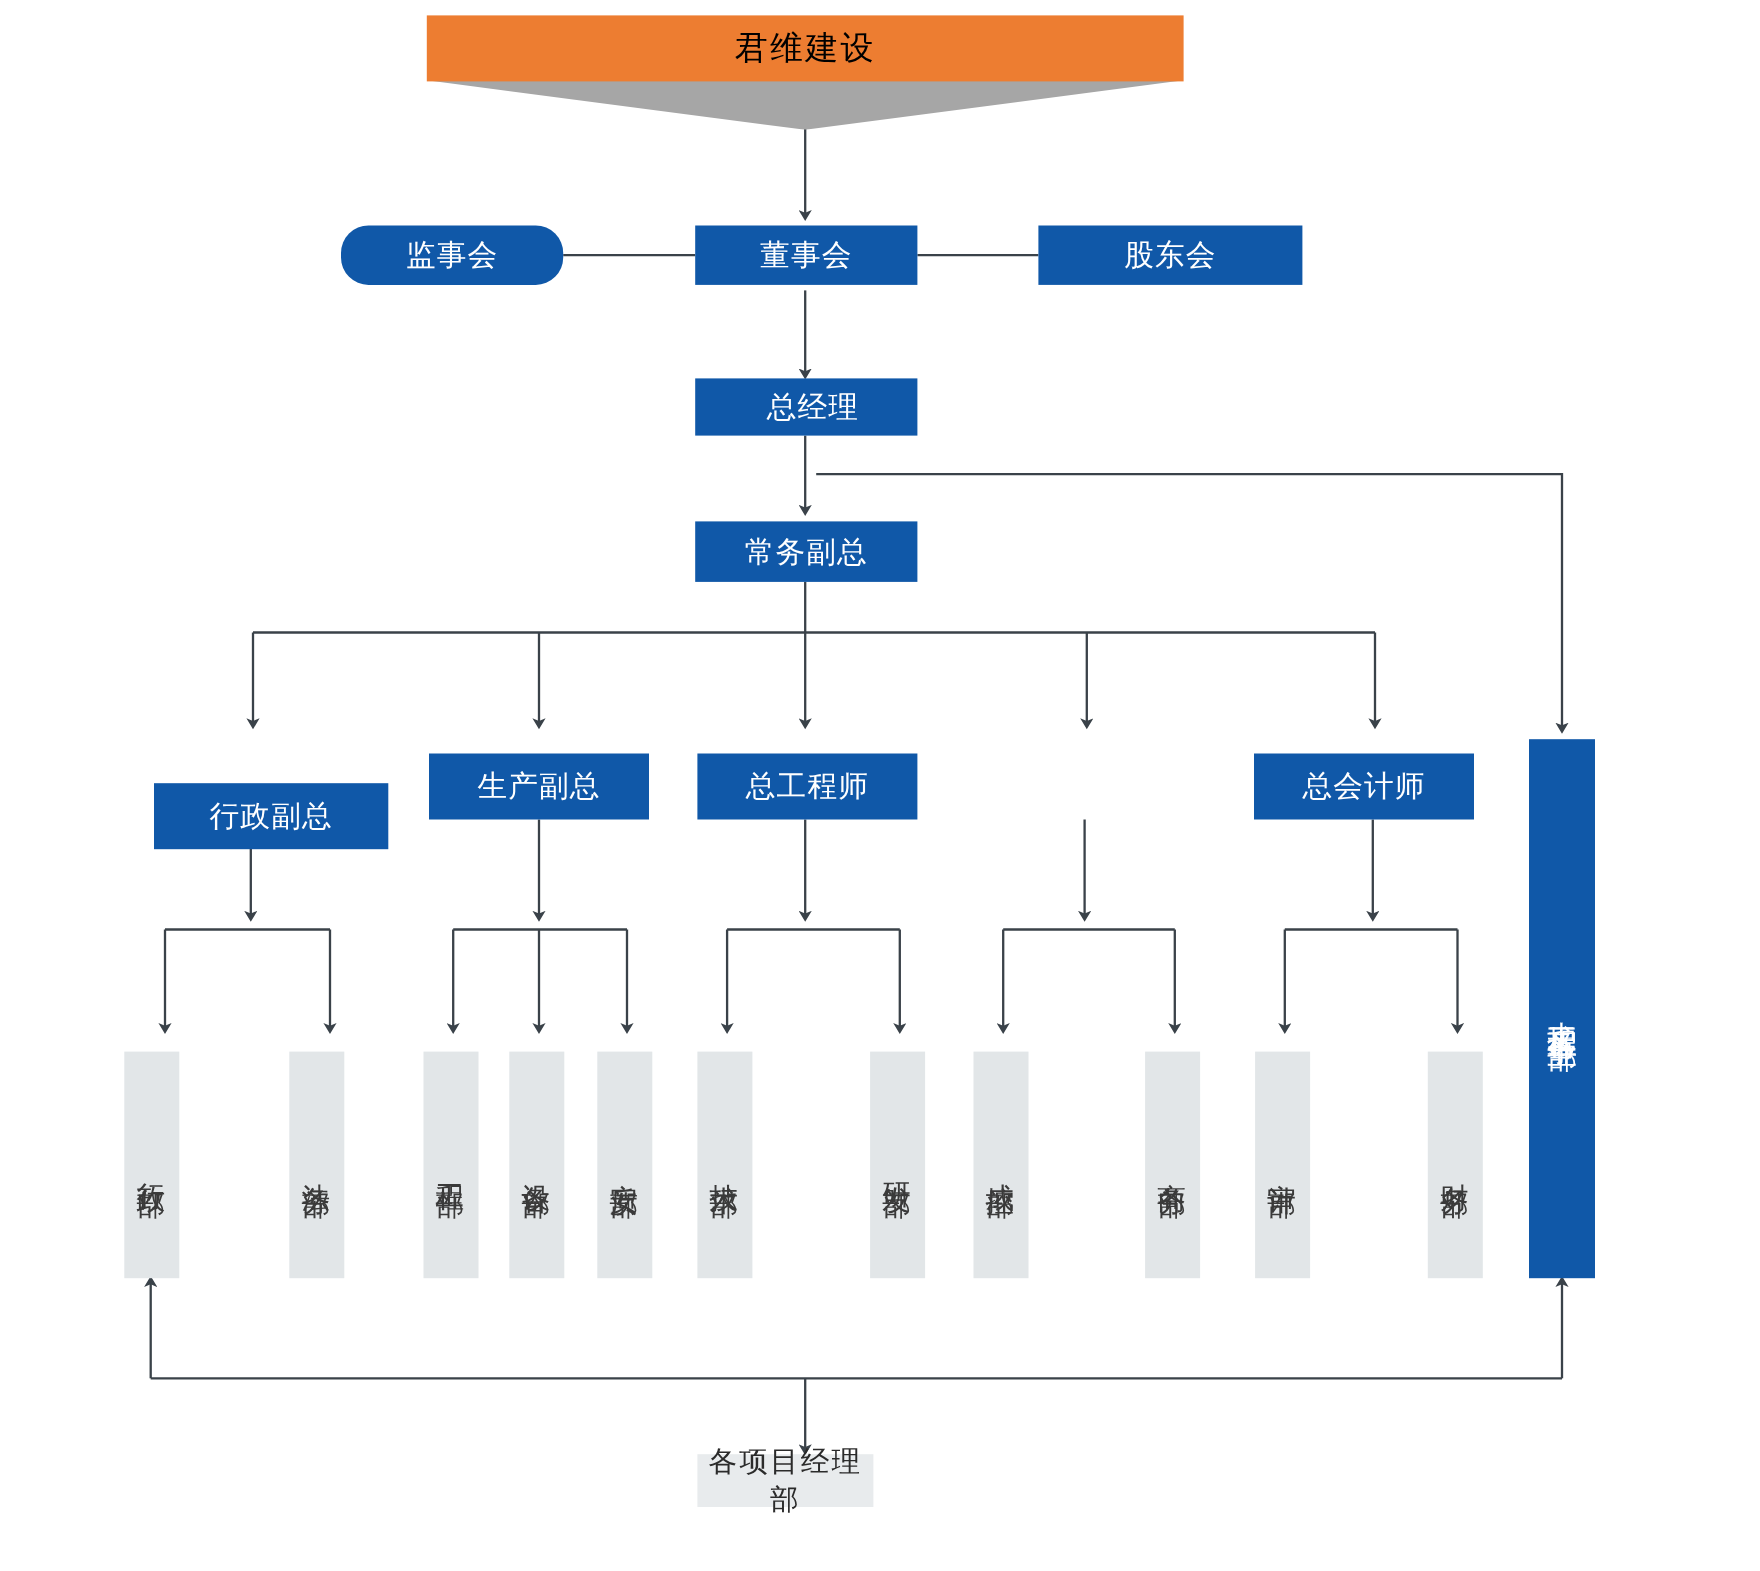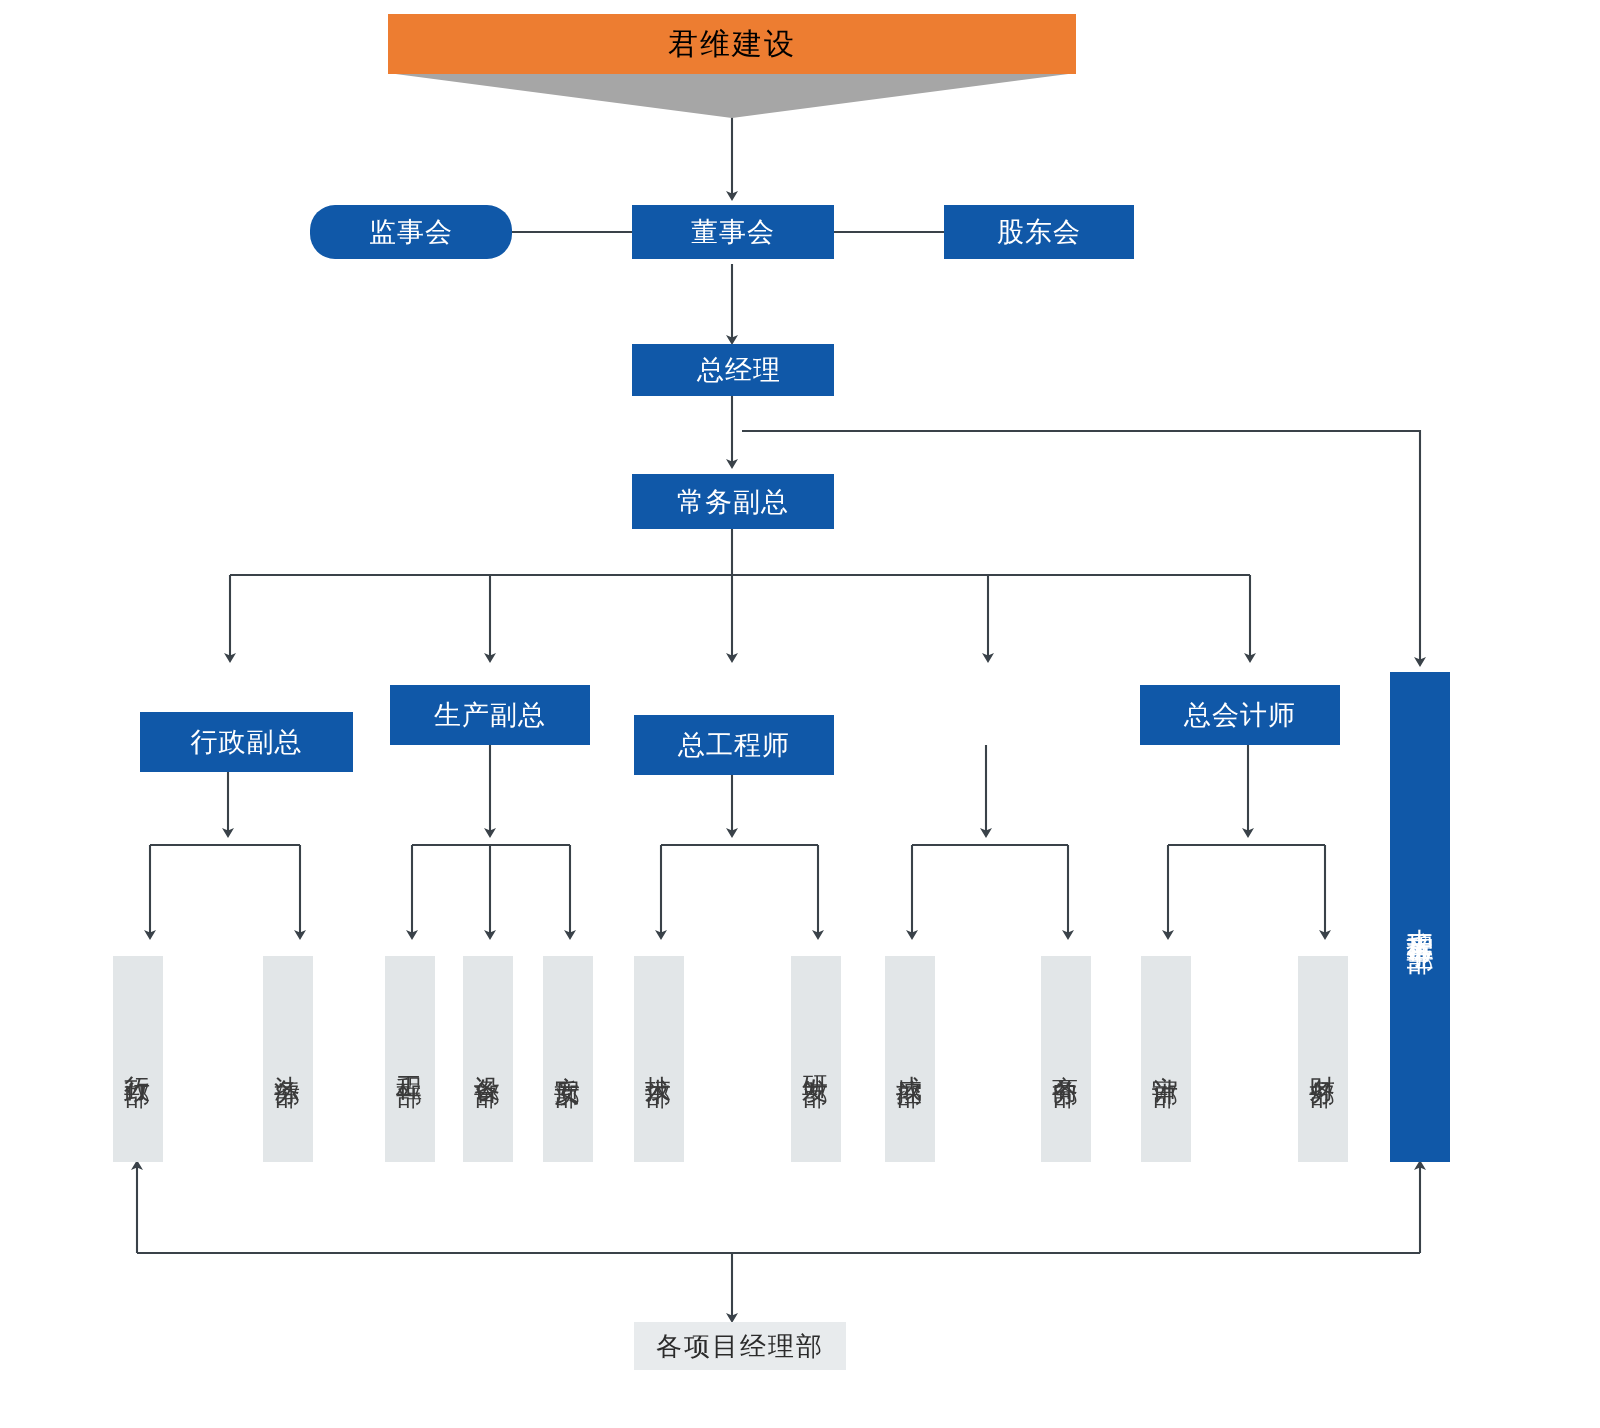--- a/index.html
+++ b/index.html
@@ -85,44 +85,44 @@
 
   <div style="position:absolute;left:388px;top:14px;width:688px;height:104px;">
     <svg width="688" height="104" viewBox="0 0 688 104" style="position:absolute;left:0;top:0;">
       <polygon points="0,59 688,59 344,104" fill="#A6A6A6"></polygon>
     </svg>
     <div class="node node-root" style="left:0;top:0;width:688px;height:60px;">君维建设</div>
   </div>
 
   <div class="node node-blue" style="left:310px;top:205px;width:202px;height:54px;border-radius:25px;">监事会</div>
   <div class="node node-blue" style="left:632px;top:205px;width:202px;height:54px;">董事会</div>
-  <div class="node node-blue" style="left:944px;top:205px;width:190px;height:54px;">股东会</div>
+  <div class="node node-blue" style="left:944px;top:205px;width:240px;height:54px;">股东会</div>
 
   <div class="node node-blue" style="left:632px;top:344px;width:202px;height:52px;padding-left:12px;">总经理</div>
 
   <div class="node node-blue" style="left:632px;top:474px;width:202px;height:55px;">常务副总</div>
 
   <div class="node node-blue" style="left:140px;top:712px;width:213px;height:60px;">行政副总</div>
   <div class="node node-blue" style="left:390px;top:685px;width:200px;height:60px;">生产副总</div>
-  <div class="node node-blue" style="left:634px;top:685px;width:200px;height:60px;margin-top:30px;">总工程师</div>
+  <div class="node node-blue" style="left:634px;top:685px;width:200px;height:60px;">总工程师</div>
   <div class="node node-blue" style="left:1140px;top:685px;width:200px;height:60px;">总会计师</div>
 
   <div class="node node-blue-v" style="left:1390px;top:672px;width:60px;height:490px;">支护工程事业部</div>
 
   <div class="node node-gray-v" style="left:113px;top:956px;width:50px;height:206px;">行政部</div>
   <div class="node node-gray-v" style="left:263px;top:956px;width:50px;height:206px;">法务部</div>
 
   <div class="node node-gray-v" style="left:385px;top:956px;width:50px;height:206px;">工程部</div>
   <div class="node node-gray-v" style="left:463px;top:956px;width:50px;height:206px;">设备部</div>
   <div class="node node-gray-v" style="left:543px;top:956px;width:50px;height:206px;">安质部</div>
 
   <div class="node node-gray-v" style="left:634px;top:956px;width:50px;height:206px;">技术部</div>
   <div class="node node-gray-v" style="left:791px;top:956px;width:50px;height:206px;">研发部</div>
 
   <div class="node node-gray-v" style="left:885px;top:956px;width:50px;height:206px;">成控部</div>
   <div class="node node-gray-v" style="left:1041px;top:956px;width:50px;height:206px;">商务部</div>
 
   <div class="node node-gray-v" style="left:1141px;top:956px;width:50px;height:206px;">审计部</div>
   <div class="node node-gray-v" style="left:1298px;top:956px;width:50px;height:206px;">财务部</div>
 
-  <div class="node node-gray" style="left:634px;top:1322px;width:212px;height:48px;">各项目经理部</div>
+  <div class="node node-gray" style="left:634px;top:1322px;width:160px;height:48px;">各项目经理部</div>
 
 </div>
 
 </body></html>

